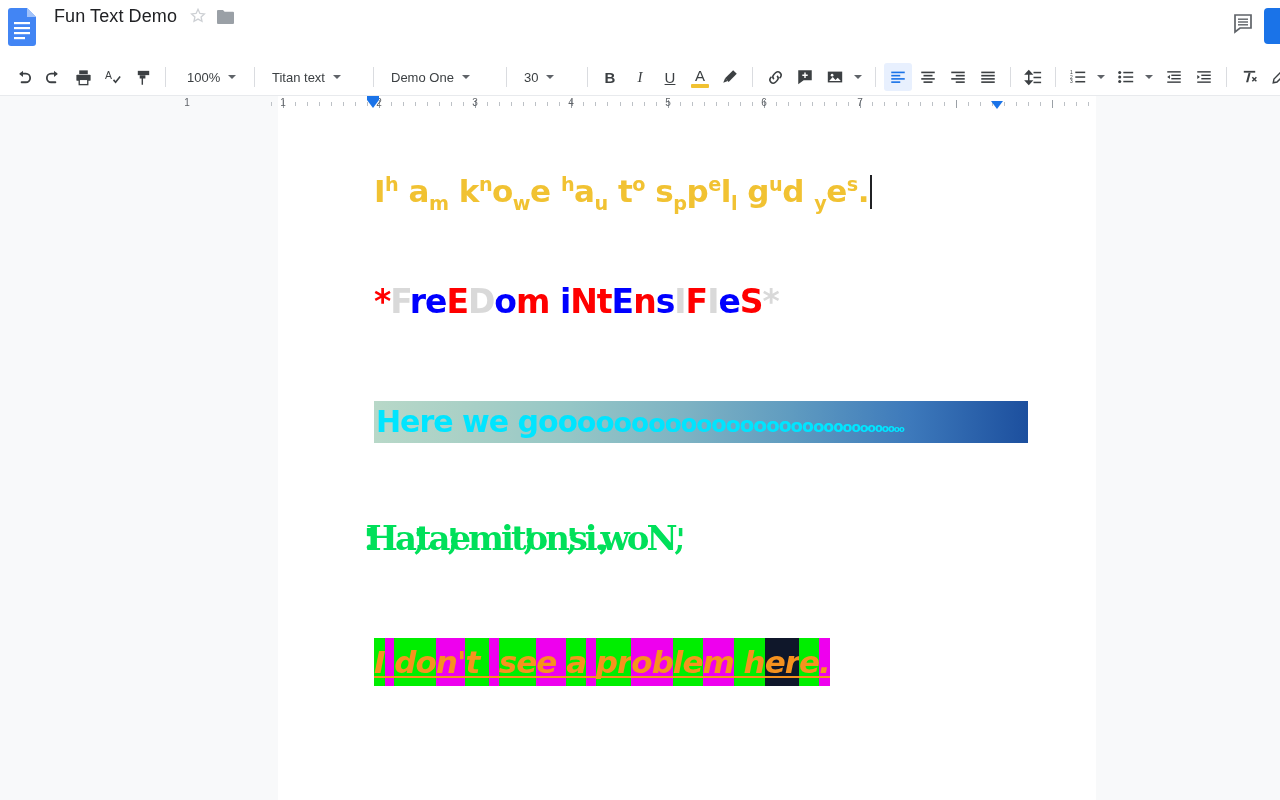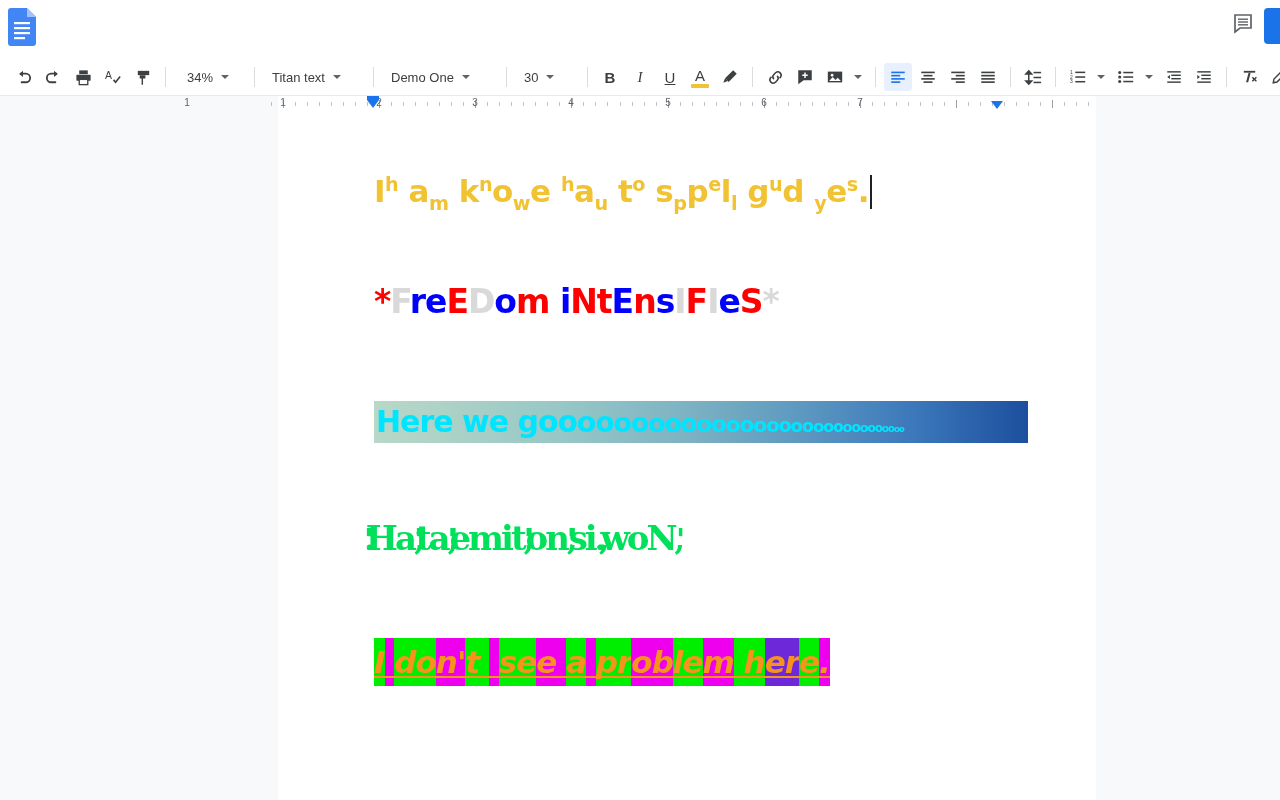--- a/index.html
+++ b/index.html
@@ -207,20 +207,33 @@
     <svg viewBox="0 0 28 38" width="28" height="38">
       <path d="M3 0h16l9 9v26a3 3 0 0 1-3 3H3a3 3 0 0 1-3-3V3a3 3 0 0 1 3-3z" fill="#4285f4"></path>
       <path d="M19 0l9 9h-9z" fill="#a1c2fa"></path>
       <rect x="6" y="14" width="16" height="2.2" fill="#fff"></rect>
       <rect x="6" y="19" width="16" height="2.2" fill="#fff"></rect>
       <rect x="6" y="24" width="16" height="2.2" fill="#fff"></rect>
       <rect x="6" y="29" width="11" height="2.2" fill="#fff"></rect>
     </svg>
   </div>
 
+  <div class="title-row">
+    <span class="doc-title">Fun Text Demo</span>
+    <span class="star-icon">
+      <svg viewBox="0 0 18 18" width="18" height="18">
+        <path d="M9 2.3l1.9 4.1 4.5.5-3.3 3 .9 4.4L9 12.1l-4 2.2.9-4.4-3.3-3 4.5-.5z" fill="none" stroke="#cdd0d4" stroke-width="1.3"></path>
+      </svg>
+    </span>
+    <span class="folder-icon">
+      <svg viewBox="0 0 17 15" width="17" height="15">
+        <path d="M0 2a1 1 0 0 1 1-1h5l1.6 1.8H16a1 1 0 0 1 1 1V14a1 1 0 0 1-1 1H1a1 1 0 0 1-1-1z" fill="#9aa0a6"></path>
+      </svg>
+    </span>
+  </div>
 
 
   <div class="comment-btn">
     <svg viewBox="0 0 24 24" width="24" height="24">
       <path d="M4 4h16v13H9l-5 4z" fill="none" stroke="#5f6368" stroke-width="1.7"></path>
       <rect x="7" y="7.5" width="10" height="1.4" fill="#5f6368"></rect>
       <rect x="7" y="10.3" width="10" height="1.4" fill="#5f6368"></rect>
       <rect x="7" y="13.1" width="10" height="1.4" fill="#5f6368"></rect>
     </svg>
   </div>
@@ -258,21 +271,21 @@
   <div class="tb-btn">
     <svg viewBox="0 0 20 20" width="19" height="19">
         <rect x="4" y="3" width="12" height="4.5" fill="#3c4043"></rect>
         <path d="M6 7.5h6v3.5H9.5v6.5H8v-6.5H6z" fill="#3c4043"></path>
       </svg>
   </div>
 
   <div class="tb-sep"></div>
 
   <div class="tb-combo zoom-combo">
-    <span class="val">34%</span>
+    <span class="val">100%</span>
     <span class="caret"></span>
   </div>
 
   <div class="tb-sep"></div>
 
   <div class="tb-combo style-combo">
     <span class="val">Titan text</span>
     <span class="caret"></span>
   </div>
 
@@ -588,19 +601,19 @@
         <span class="l5-seg m" style="color: rgb(246, 146, 30); background: rgb(238, 0, 238);">&nbsp;</span>
         <span class="l5-seg g" style="color: rgb(246, 146, 30); background: rgb(0, 238, 0);">se</span>
         <span class="l5-seg m" style="color: rgb(246, 146, 30); background: rgb(238, 0, 238);">e&nbsp;</span>
         <span class="l5-seg g" style="color: rgb(246, 146, 30); background: rgb(0, 238, 0);">a</span>
         <span class="l5-seg m" style="color: rgb(246, 146, 30); background: rgb(238, 0, 238);">&nbsp;</span>
         <span class="l5-seg g" style="color: rgb(246, 146, 30); background: rgb(0, 238, 0);">pr</span>
         <span class="l5-seg m" style="color: rgb(246, 146, 30); background: rgb(238, 0, 238);">ob</span>
         <span class="l5-seg g" style="color: rgb(246, 146, 30); background: rgb(0, 238, 0);">le</span>
         <span class="l5-seg m" style="color: rgb(246, 146, 30); background: rgb(238, 0, 238);">m</span>
         <span class="l5-seg g" style="color: rgb(246, 146, 30); background: rgb(0, 238, 0);">&nbsp;h</span>
-        <span class="l5-seg m" style="color: rgb(246, 146, 30); background: #6d28d9;">er</span>
+        <span class="l5-seg m" style="color: rgb(246, 146, 30); background: #0f172a;">er</span>
         <span class="l5-seg g" style="color: rgb(246, 146, 30); background: rgb(0, 238, 0);">e</span>
         <span class="l5-seg m" style="color: rgb(246, 146, 30); background: rgb(238, 0, 238);">.</span>
       </div>
 
   </div>
 </div>
 
 </body></html>

